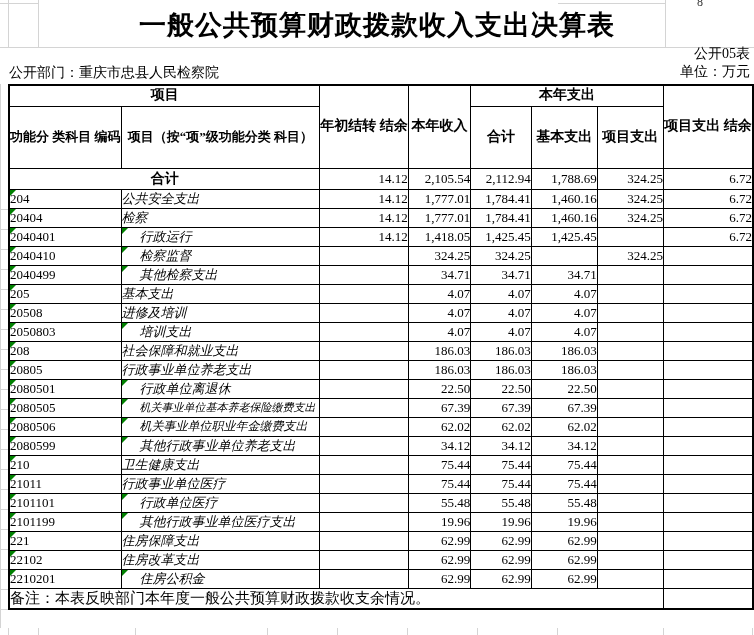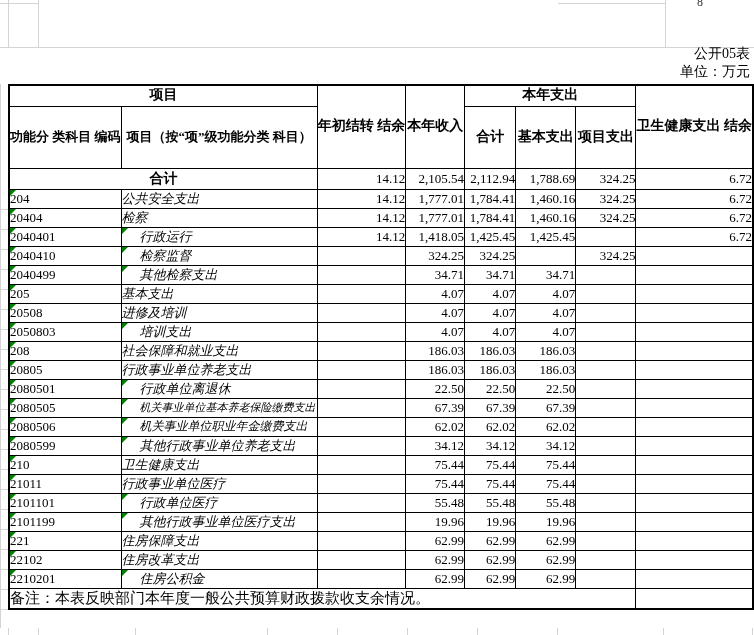--- a/index.html
+++ b/index.html
@@ -63,42 +63,44 @@
   <div class="grid" style="left:267px;top:628px;width:1px;height:7px;"></div>
   <div class="grid" style="left:337px;top:628px;width:1px;height:7px;"></div>
   <div class="grid" style="left:407px;top:628px;width:1px;height:7px;"></div>
   <div class="grid" style="left:477px;top:628px;width:1px;height:7px;"></div>
   <div class="grid" style="left:557px;top:628px;width:1px;height:7px;"></div>
   <div class="grid" style="left:663px;top:628px;width:1px;height:7px;"></div>
   <div class="grid" style="left:752px;top:628px;width:1px;height:7px;"></div>
 
   <div class="artifact">8</div>
 
+  <div class="title">一般公共预算财政拨款收入支出决算表</div>
   <div class="formcode">公开05表</div>
+  <div class="dept">公开部门：重庆市忠县人民检察院</div>
   <div class="unit">单位：万元</div>
 
   <table class="main">
     <colgroup>
       <col style="width:54px">
         <col style="width:206px">
         <col style="width:70px">
         <col style="width:72px">
       <col style="width:87px">
         <col style="width:82px">
         <col style="width:84px">
         <col style="width:90px">
     </colgroup>
     <thead>
       <tr class="h1">
         <th colspan="2">项目</th>
         <th rowspan="2">年初结转
 结余</th>
         <th rowspan="2">本年收入</th>
         <th colspan="3">本年支出</th>
-        <th rowspan="2">卫生健康支出
+        <th rowspan="2">项目支出
 结余</th>
       </tr>
       <tr class="h2">
         <th class="small">功能分
 类科目
 编码</th>
         <th class="small">项目（按“项”级功能分类
 科目）</th>
         <th>合计</th>
         <th>基本支出</th>

